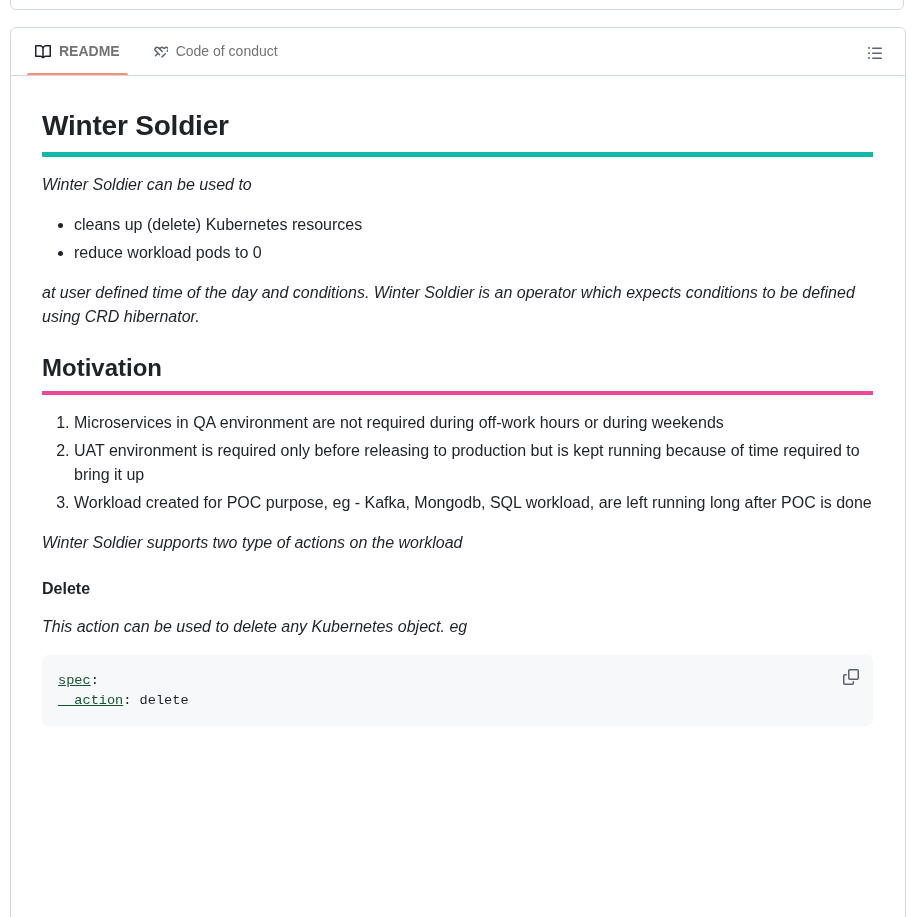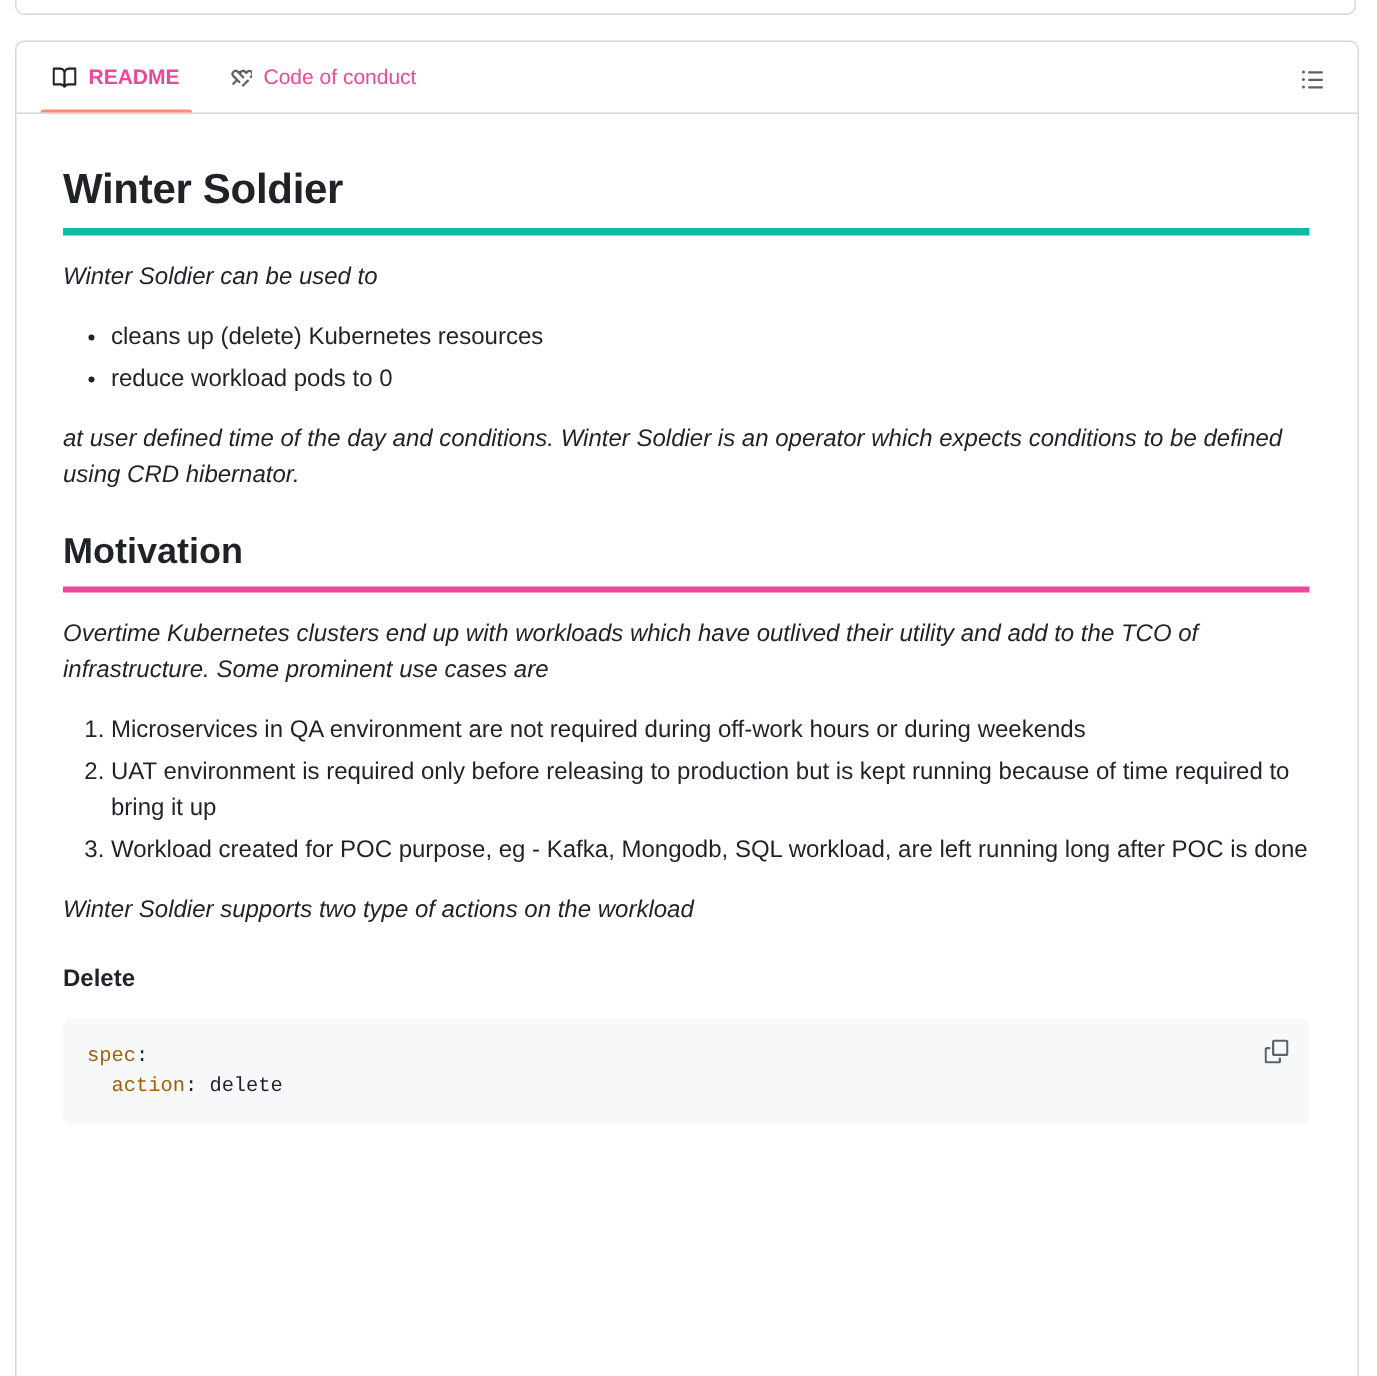--- a/index.html
+++ b/index.html
@@ -54,21 +54,21 @@
     padding: 0 8px 0 8px;
   }
   .tab {
     display: flex;
     align-items: center;
     gap: 8px;
     height: 47px;
     padding: 0 16px;
     box-sizing: border-box;
     font-size: 14px;
-    color: #ec4899;
+    color: #737373;
     cursor: pointer;
     position: relative;
     background: none;
     border: none;
     font-family: inherit;
     white-space: nowrap;
   }
   .tab .tab-label { line-height: 47px; }
   .tab.selected .tab-label { font-weight: bold; }
   .tab.selected::after {
@@ -161,21 +161,21 @@
     overflow: hidden;
   }
   pre.code {
     margin: 0;
     font-family: "Liberation Mono", monospace;
     font-size: 13.6px;
     line-height: 1.45;
     color: #1f2328;
     white-space: pre;
   }
-  .tok-key { color: #a16207; }
+  .tok-key { color: #14532d; text-decoration: underline; }
   .tok-punct { color: #1f2328; }
   .tok-val { color: #1f2328; }
   .copy-btn {
     position: absolute;
     top: 8px;
     right: 8px;
     width: 28px;
     height: 28px;
     display: flex;
     align-items: center;
@@ -233,34 +233,34 @@
 
     <ul class="md">
       <li>cleans up (delete) Kubernetes resources</li>
       <li>reduce workload pods to 0</li>
     </ul>
 
     <p class="md">at user defined time of the day and conditions. Winter Soldier is an operator which expects conditions to be defined using CRD hibernator.</p>
 
     <h2 class="md">Motivation</h2>
 
-    <p class="md">Overtime Kubernetes clusters end up with workloads which have outlived their utility and add to the TCO of infrastructure. Some prominent use cases are</p>
 
     <ol class="md">
       <li>Microservices in QA environment are not required during off-work hours or during weekends</li>
       <li>UAT environment is required only before releasing to production but is kept running because of time required to bring it up</li>
       <li>Workload created for POC purpose, eg - Kafka, Mongodb, SQL workload, are left running long after POC is done</li>
     </ol>
 
 
 
     <p class="md">Winter Soldier supports two type of actions on the workload</p>
 
     <h4 class="md">Delete</h4>
 
+    <p class="md">This action can be used to delete any Kubernetes object. eg</p>
 
     <div class="code-wrap">
       <pre class="code"><span class="tok-key">spec</span><span class="tok-punct">:</span>
 <span class="tok-key">  action</span><span class="tok-punct">:</span><span class="tok-val"> delete</span></pre>
 
       <button class="copy-btn">
         <span style="display:flex;">
           <svg width="16" height="16" viewBox="0 0 16 16" fill="currentColor" aria-hidden="true">
             <path d="M0 6.75C0 5.784.784 5 1.75 5h1.5a.75.75 0 0 1 0 1.5h-1.5a.25.25 0 0 0-.25.25v7.5c0 .138.112.25.25.25h7.5a.25.25 0 0 0 .25-.25v-1.5a.75.75 0 0 1 1.5 0v1.5A1.75 1.75 0 0 1 9.25 16h-7.5A1.75 1.75 0 0 1 0 14.25Z"></path>
             <path d="M5 1.75C5 .784 5.784 0 6.75 0h7.5C15.216 0 16 .784 16 1.75v7.5A1.75 1.75 0 0 1 14.25 11h-7.5A1.75 1.75 0 0 1 5 9.25Zm1.75-.25a.25.25 0 0 0-.25.25v7.5c0 .138.112.25.25.25h7.5a.25.25 0 0 0 .25-.25v-7.5a.25.25 0 0 0-.25-.25Z"></path>

